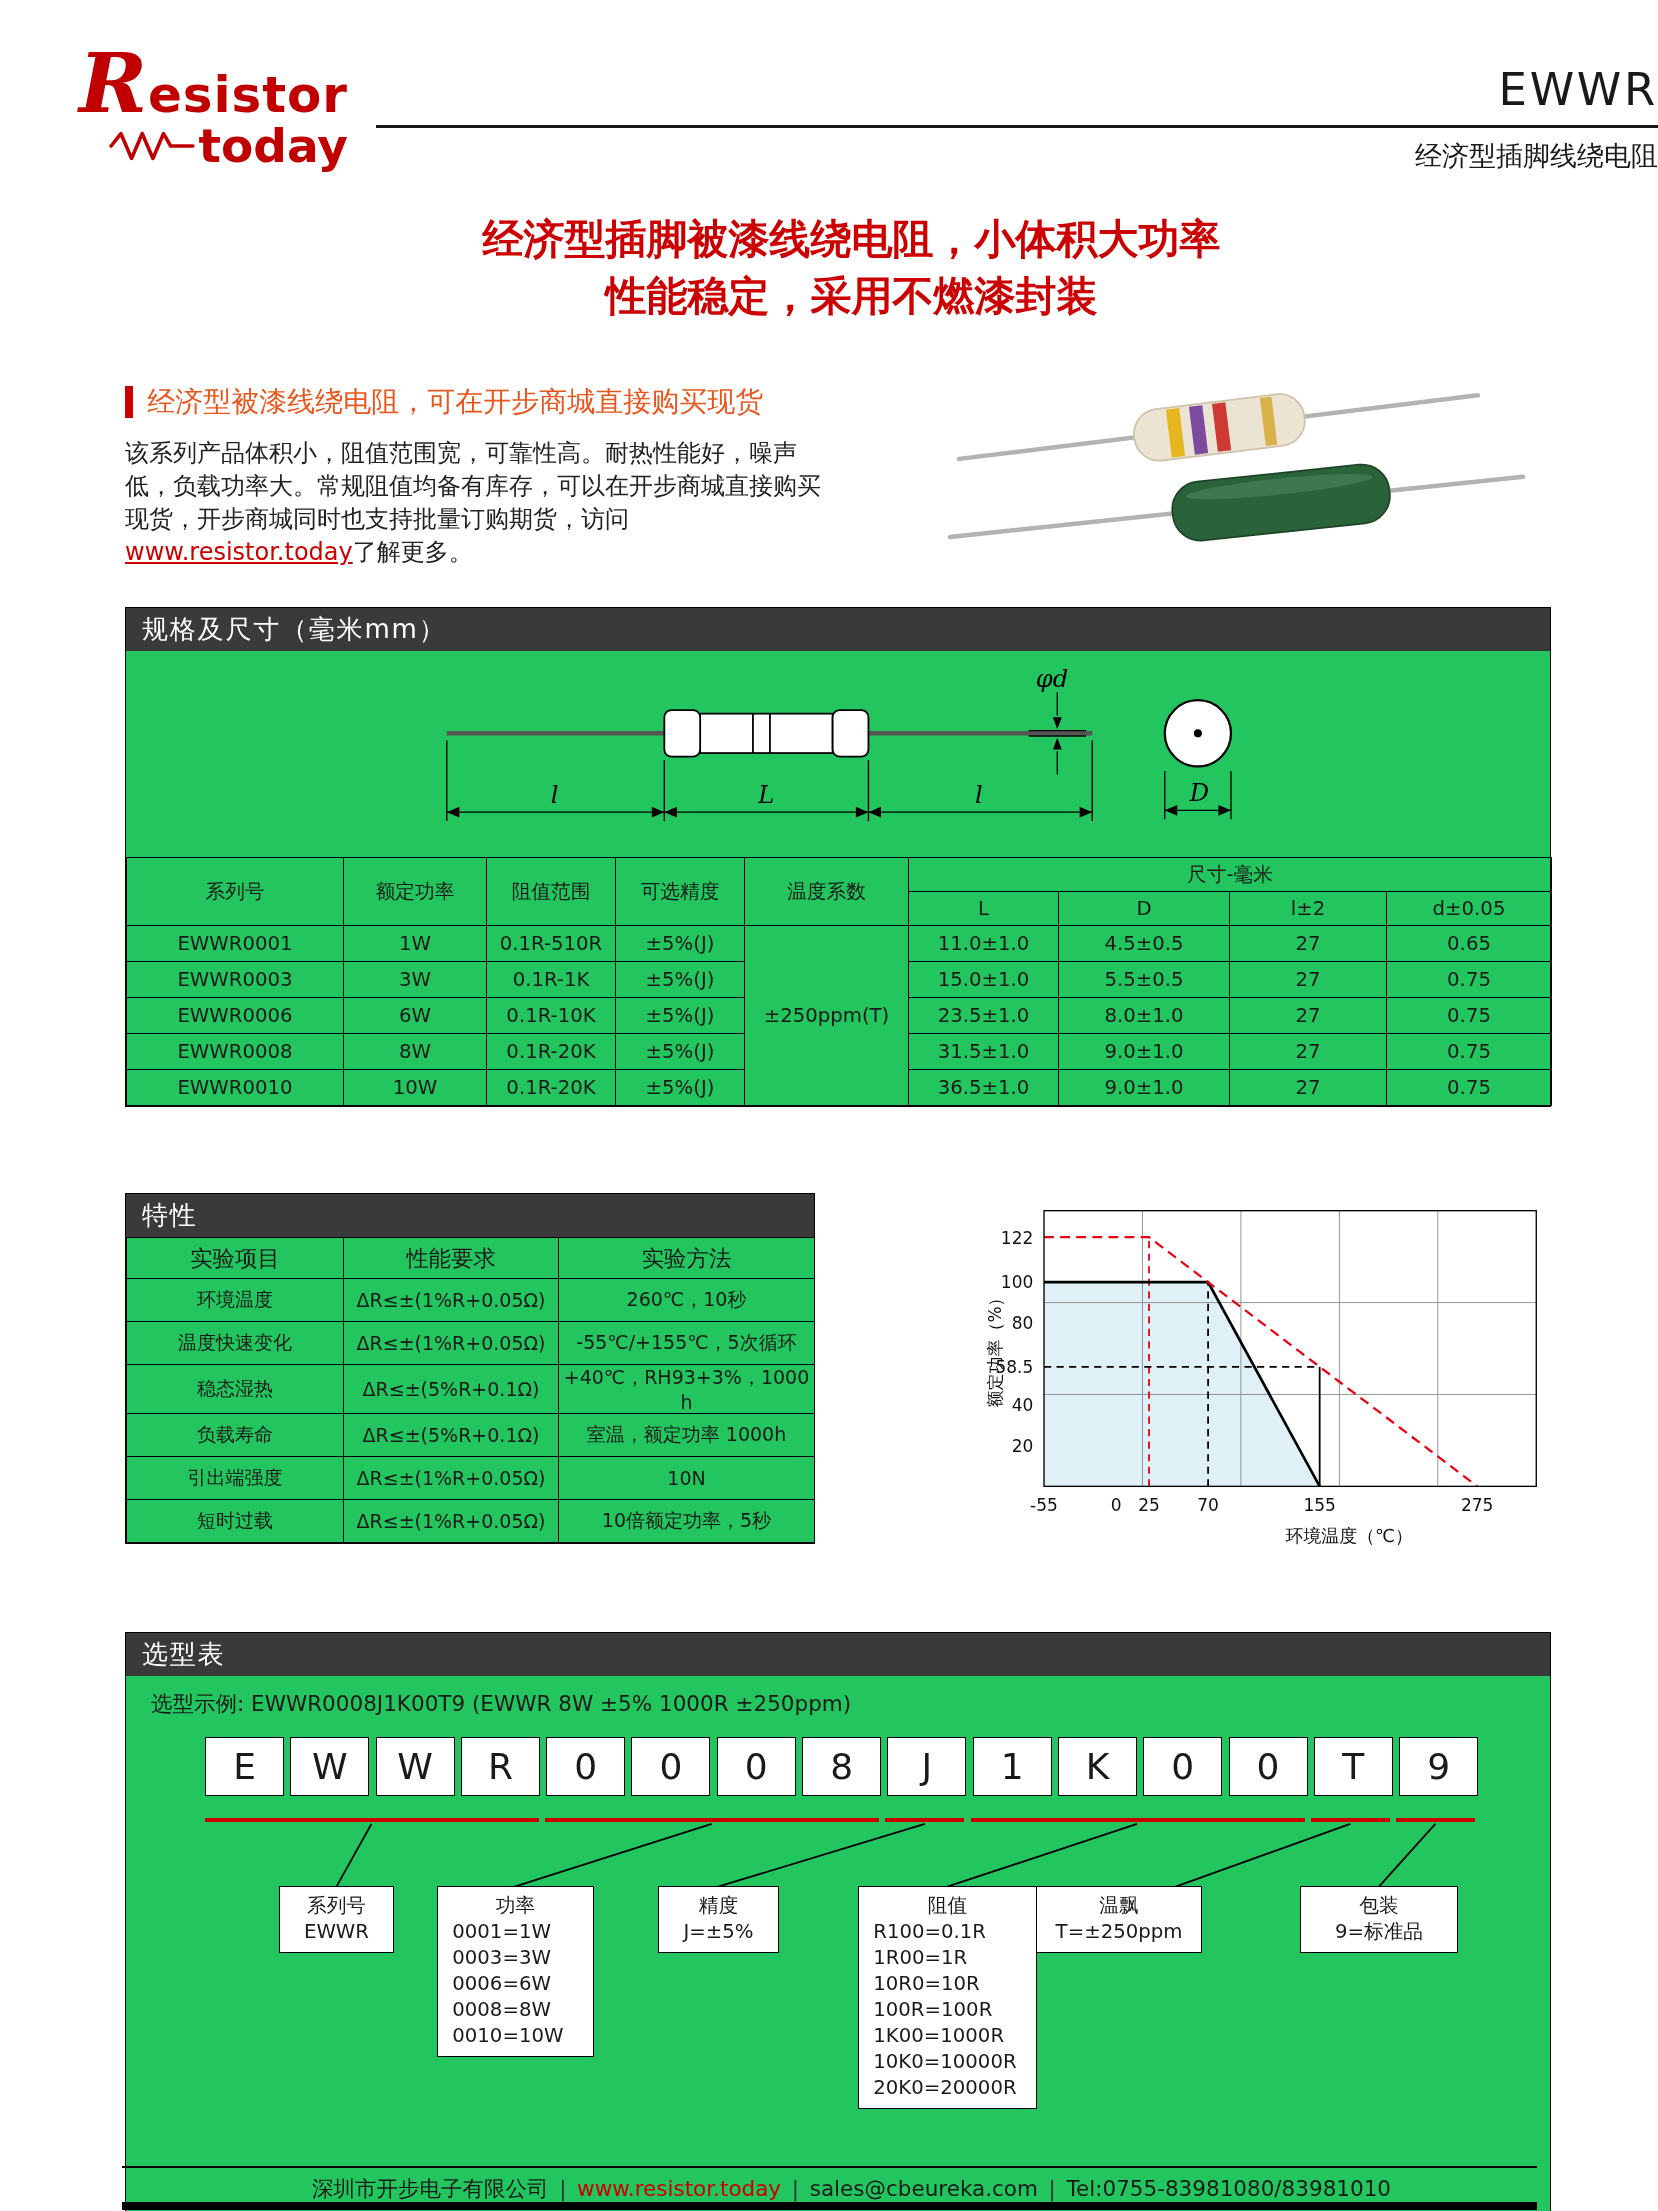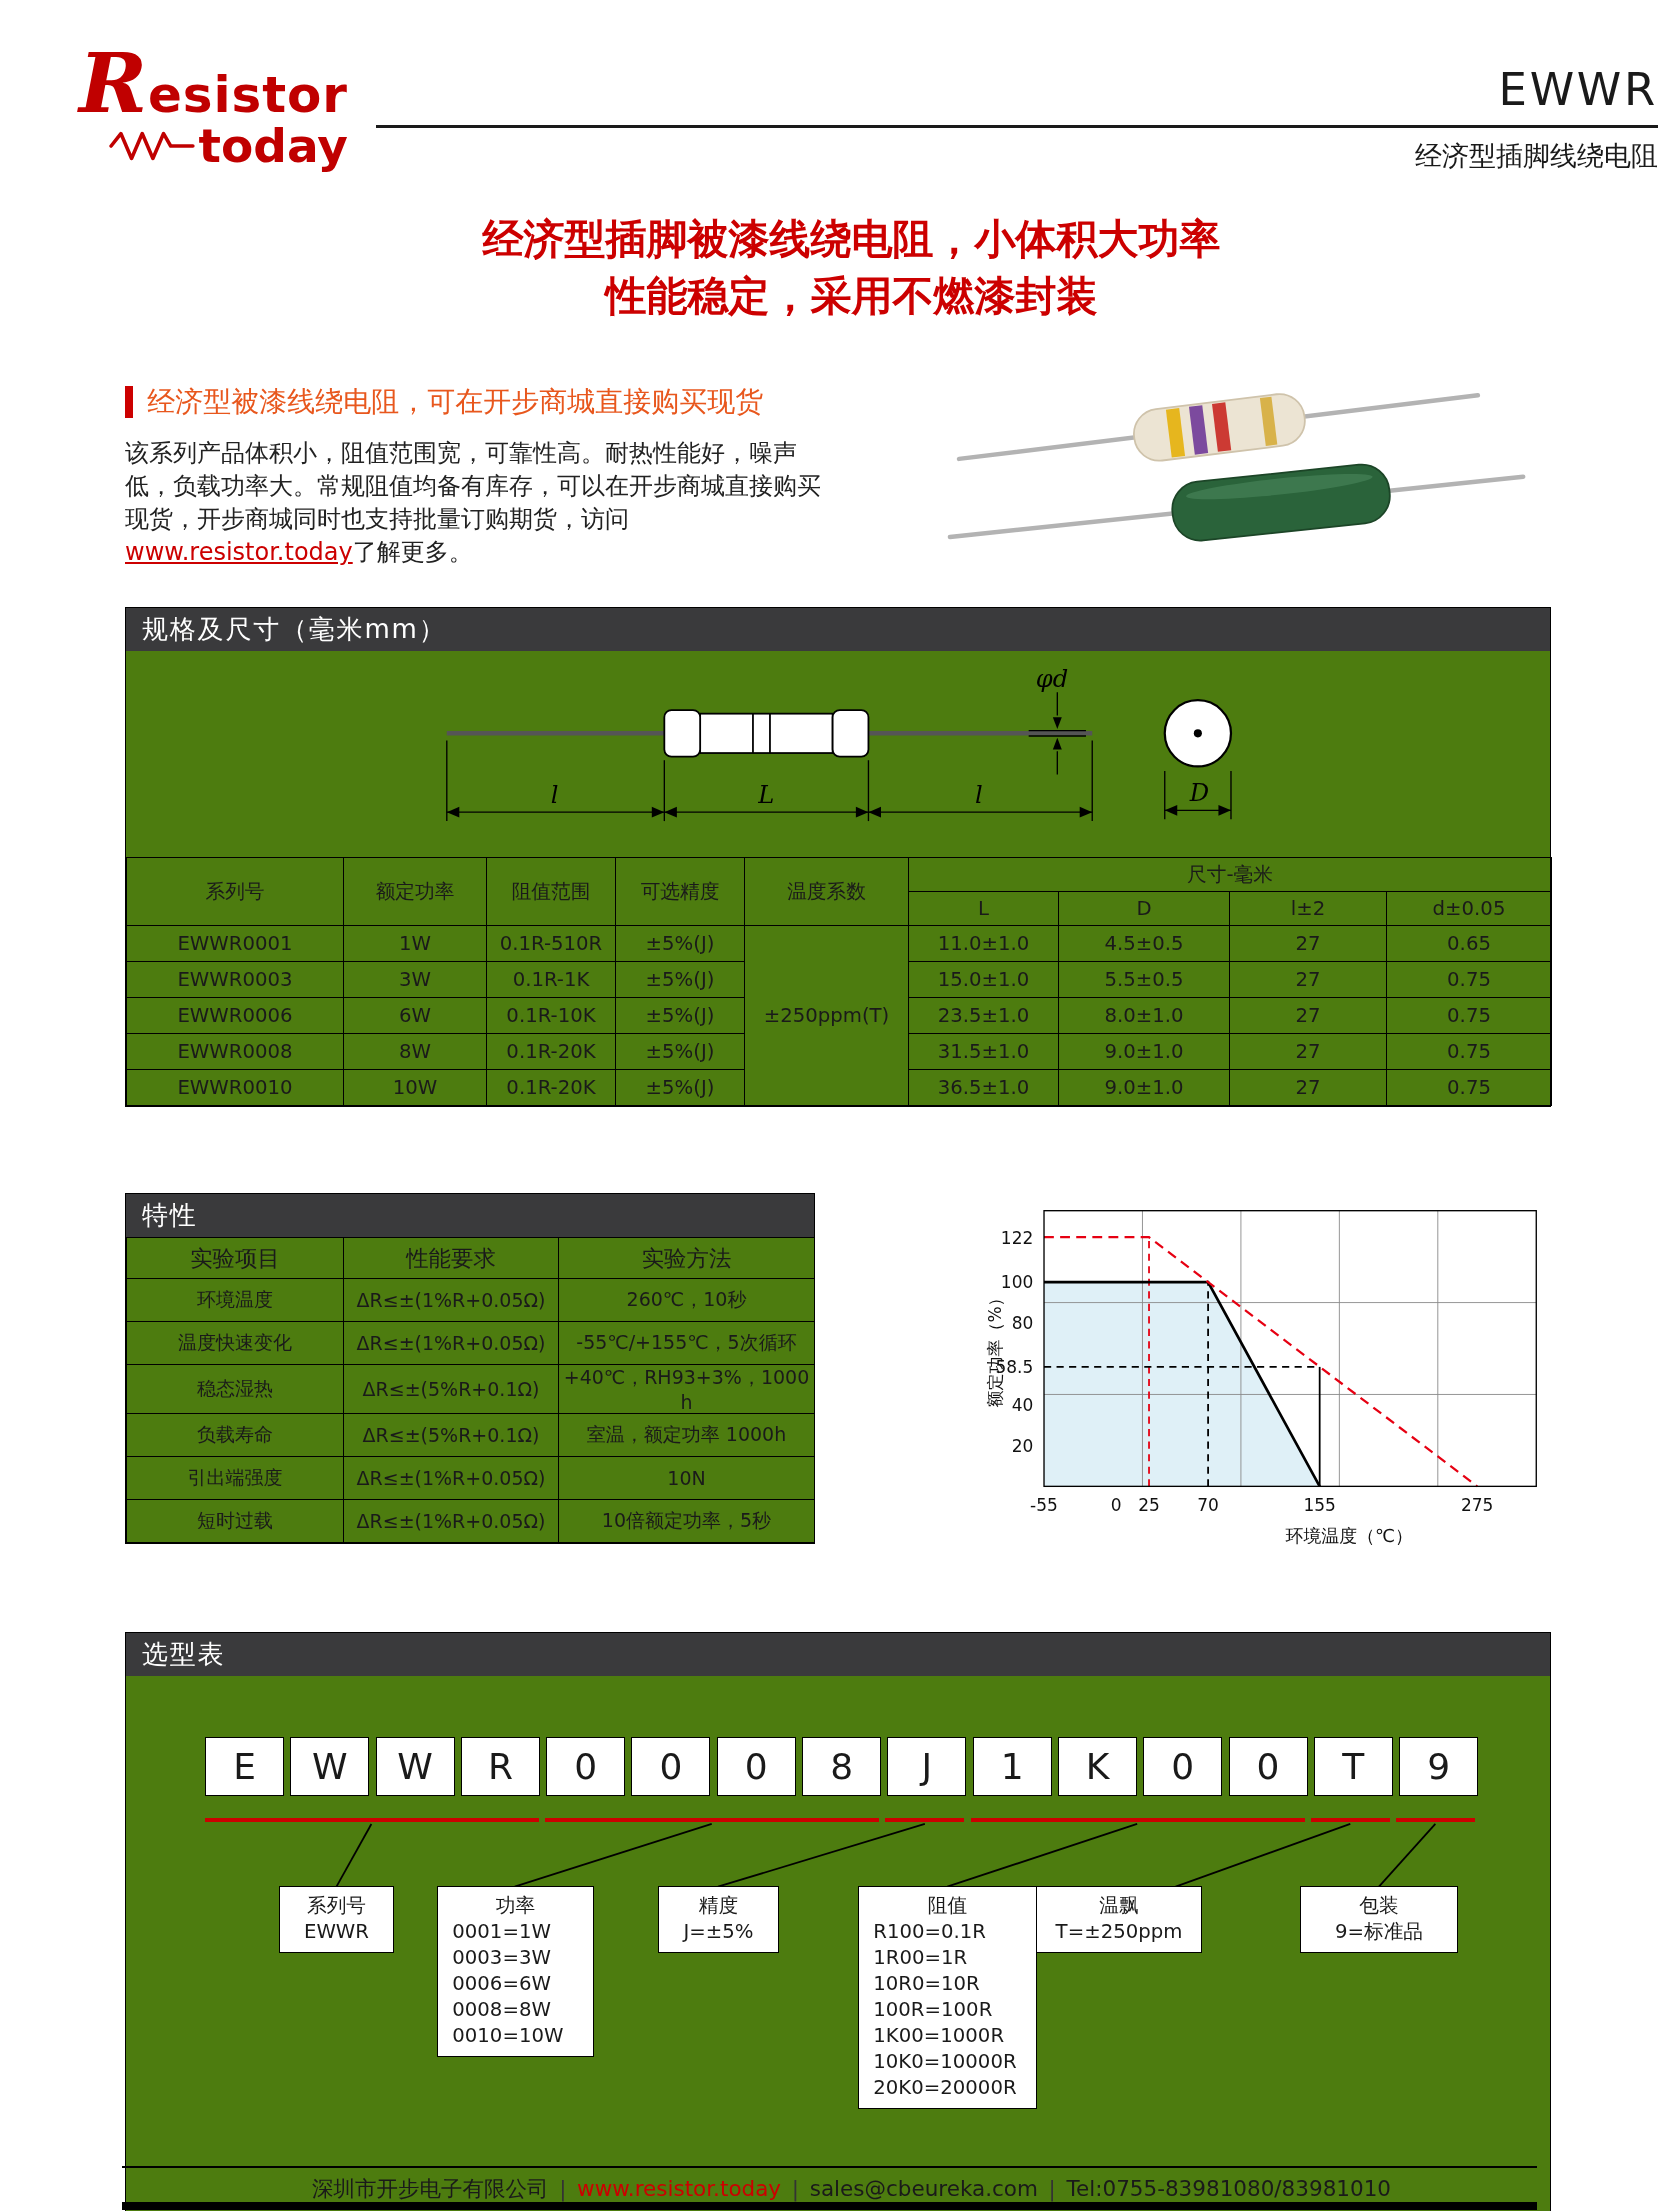--- a/index.html
+++ b/index.html
@@ -18,21 +18,21 @@
   .header-rule{position:absolute; left:376px; right:45px; top:125px; height:2.7px; background:#1a1a1a;}
   .product-subtitle{position:absolute; right:45px; top:138px; font-size:27px;}
   .main-title{position:absolute; left:0; right:0; top:211px; text-align:center; font-size:41px; font-weight:bold; color:#cc0000; line-height:57px;}
   
   .intro-heading{position:absolute; left:125px; top:383px; display:flex; align-items:center; gap:14.3px; font-size:28px; color:#e8571d;}
   .intro-bar{width:8px; height:32px; background:#cc0000;}
   .intro-text{position:absolute; left:125px; top:437px; width:699px; font-size:24px; line-height:33px; color:#222222;}
   .link{color:#cc0000; text-decoration:underline; cursor:pointer;}
   .product-photo{position:absolute; left:905px; top:356px;}
   
-  .section{position:absolute; left:125px; border:0.9px solid #000; background:#4d7c0f; box-sizing:border-box;}
+  .section{position:absolute; left:125px; border:0.9px solid #000; background:#22c55e; box-sizing:border-box;}
   .section-header{height:43px; background:#3a3a3c; color:#ffffff; font-size:26px; line-height:43px; padding-left:16px; letter-spacing:1.8px;}
   .sec-spec{top:607px; width:1426px;}
   .drawing-area{position:relative; height:206px;}
   .dlabel{font-family:"DejaVu Serif","Liberation Serif",serif; font-style:italic; font-size:27px; fill:#000;}
   table.dt{border-collapse:collapse; table-layout:fixed; width:1424px; font-size:19.7px; text-align:center;}
   table.dt th, table.dt td{border:0.9px solid #000; font-weight:normal; padding:0 3.6px; overflow:hidden;}
   table.spec thead tr{height:34px;}
   table.spec tbody tr{height:36px;}
   .sec-char{top:1193px; width:690px;}
   table.char{width:688px;}
@@ -338,20 +338,21 @@
         <text x="253.33333333333334" y="358" text-anchor="middle" font-size="19">70</text>
         <text x="378" y="358" text-anchor="middle" font-size="19">155</text>
         <text x="554" y="358" text-anchor="middle" font-size="19">275</text>
         <text x="22" y="176" text-anchor="middle" font-size="19" transform="rotate(-90 22 176)">额定功率（%）</text>
         <text x="411" y="392" text-anchor="middle" font-size="20">环境温度（℃）</text>
       </svg>
   </div>
 
   <div class="section sec-sel">
     <div class="section-header">选型表</div>
+    <div class="sel-example">选型示例: EWWR0008J1K00T9 (EWWR 8W ±5% 1000R ±250ppm)</div>
 
     <div class="code-row">
       <div class="code-box">E</div>
       <div class="code-box">W</div>
       <div class="code-box">W</div>
       <div class="code-box">R</div>
       <div class="code-box">0</div>
       <div class="code-box">0</div>
       <div class="code-box">0</div>
       <div class="code-box">8</div>

